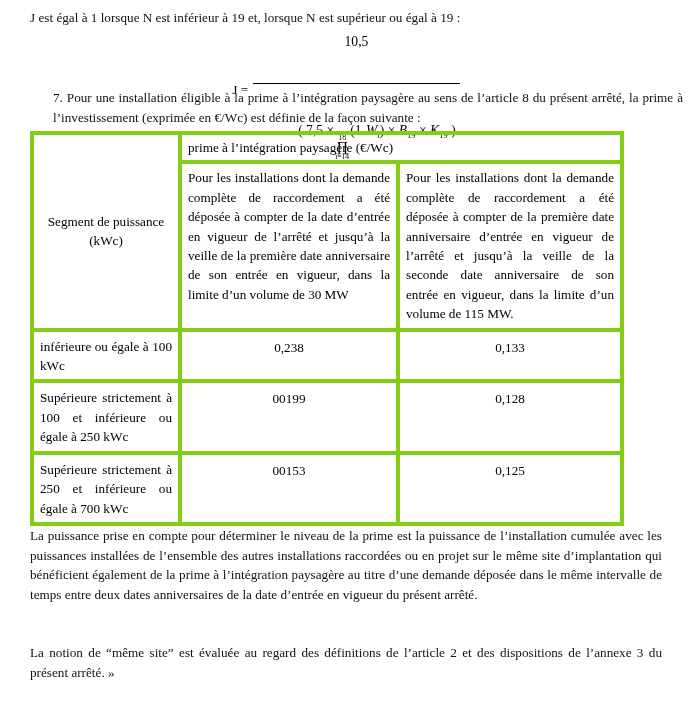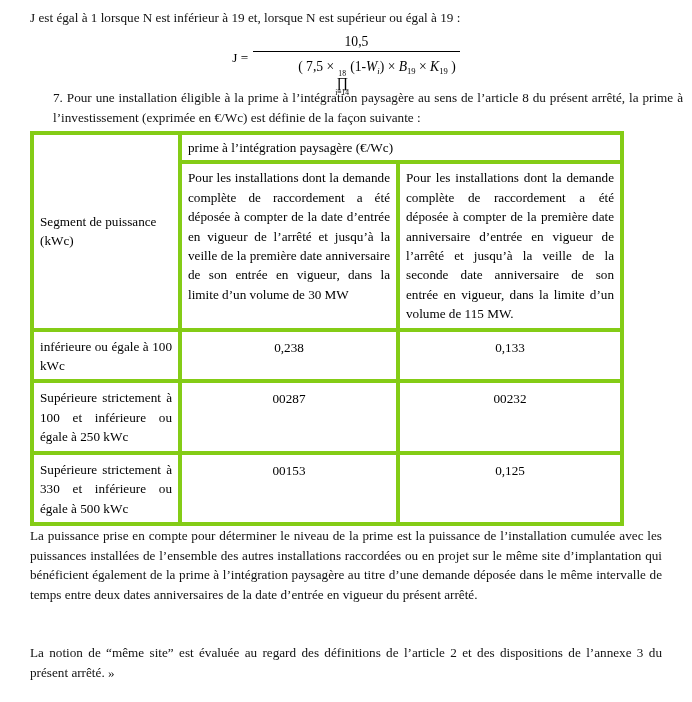--- a/index.html
+++ b/index.html
@@ -56,20 +56,21 @@
   }
   .formula .lhs {
     margin-right: 5px;
     font-style: normal;
   }
   .frac {
     display: inline-flex;
     flex-direction: column;
     align-items: center;
     vertical-align: middle;
+    gap: 32px;
   }
   .frac .num {
     padding: 0 8px 1px 8px;
     font-size: 13.6px;
   }
   .frac .bar {
     width: 100%;
     height: 1px;
     background: #000;
   }
@@ -127,21 +128,21 @@
     border: 4px solid #84cc16;
     vertical-align: top;
     padding: 4px 6px 4px 6px;
     line-height: 19.4px;
     text-align: justify;
     text-justify: inter-word;
     hyphens: none;
   }
   #prime-table td.seg-head {
     vertical-align: middle;
-    text-align: left;
+    text-align: center;
   }
   #prime-table td.hdr-span {
     text-align: left;
     padding-top: 3px;
     padding-bottom: 3px;
   }
   #prime-table td.val {
     text-align: center;
     vertical-align: top;
     padding-top: 6px;
@@ -221,26 +222,26 @@
       </tr>
 
       <tr>
         <td class="seg-label jtext">inférieure ou égale à 100 kWc</td>
         <td class="val">0,238</td>
         <td class="val">0,133</td>
       </tr>
 
       <tr>
         <td class="seg-label jtext">Supérieure strictement à 100 et inférieure ou égale à 250 kWc</td>
-        <td class="val">00287</td>
-        <td class="val">00232</td>
-      </tr>
-
-      <tr>
-        <td class="seg-label jtext">Supérieure strictement à 330 et inférieure ou égale à 500 kWc</td>
+        <td class="val">00199</td>
+        <td class="val">0,128</td>
+      </tr>
+
+      <tr>
+        <td class="seg-label jtext">Supérieure strictement à 250 et inférieure ou égale à 700 kWc</td>
         <td class="val">00153</td>
         <td class="val">0,125</td>
       </tr>
     </tbody>
   </table>
 
   <div class="para" id="para-puissance">La puissance prise en compte pour déterminer le niveau de la prime est la puissance de l’installation cumulée avec les puissances installées de l’ensemble des autres installations raccordées ou en projet sur le même site d’implantation qui bénéficient également de la prime à l’intégration paysagère au titre d’une demande déposée dans le même intervalle de temps entre deux dates anniversaires de la date d’entrée en vigueur du présent arrêté.</div>
 
   <div class="para" id="para-notion">La notion de “même site” est évaluée au regard des définitions de l’article 2 et des dispositions de l’annexe 3 du présent arrêté. »</div>
 

